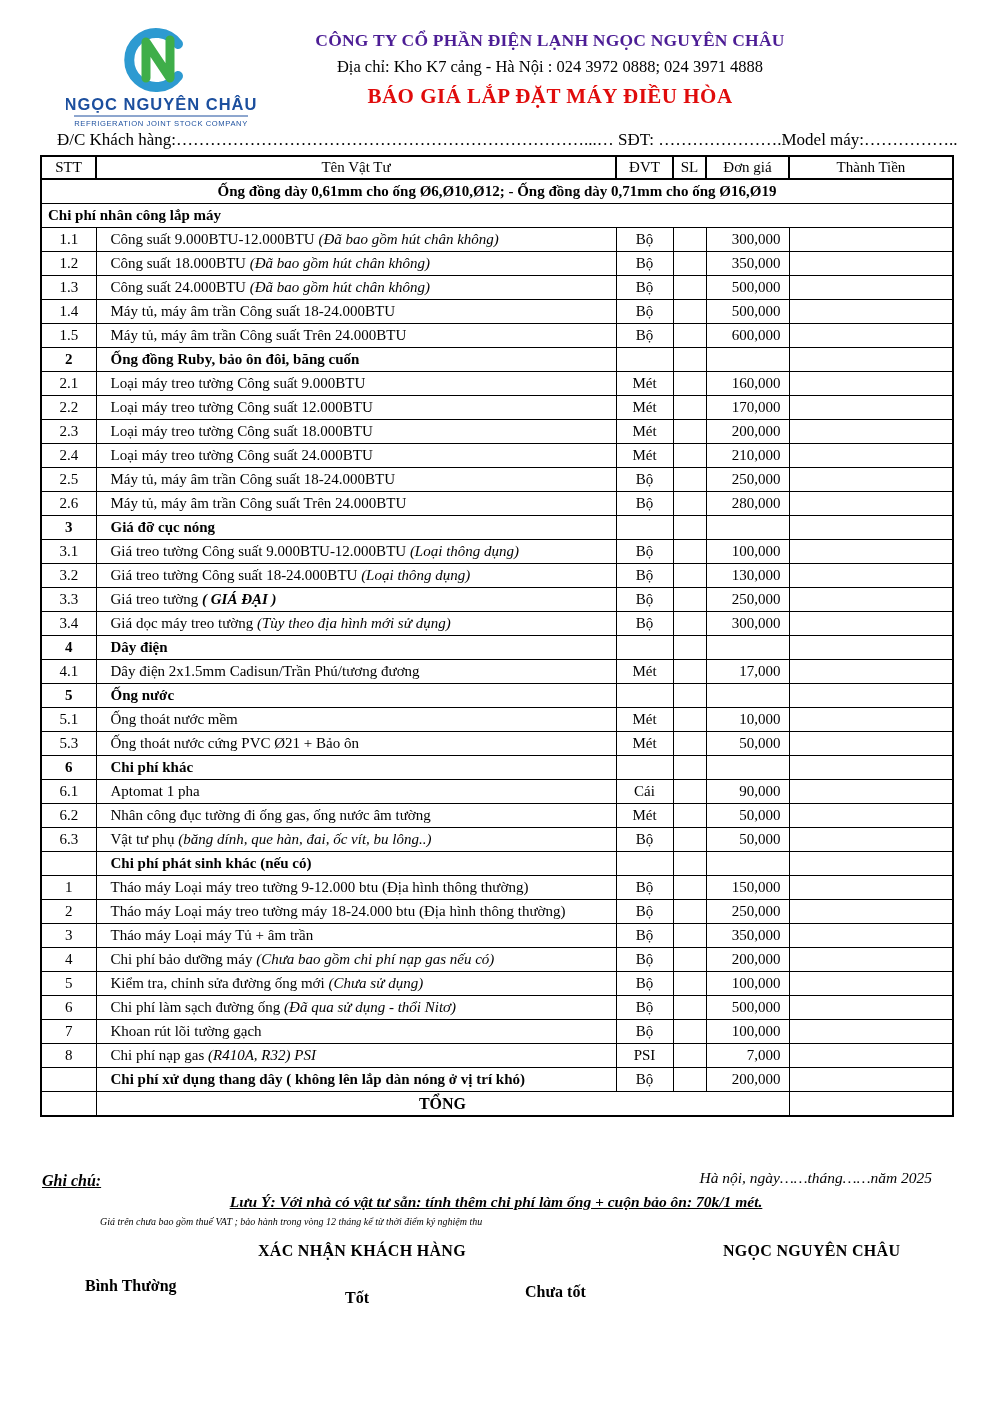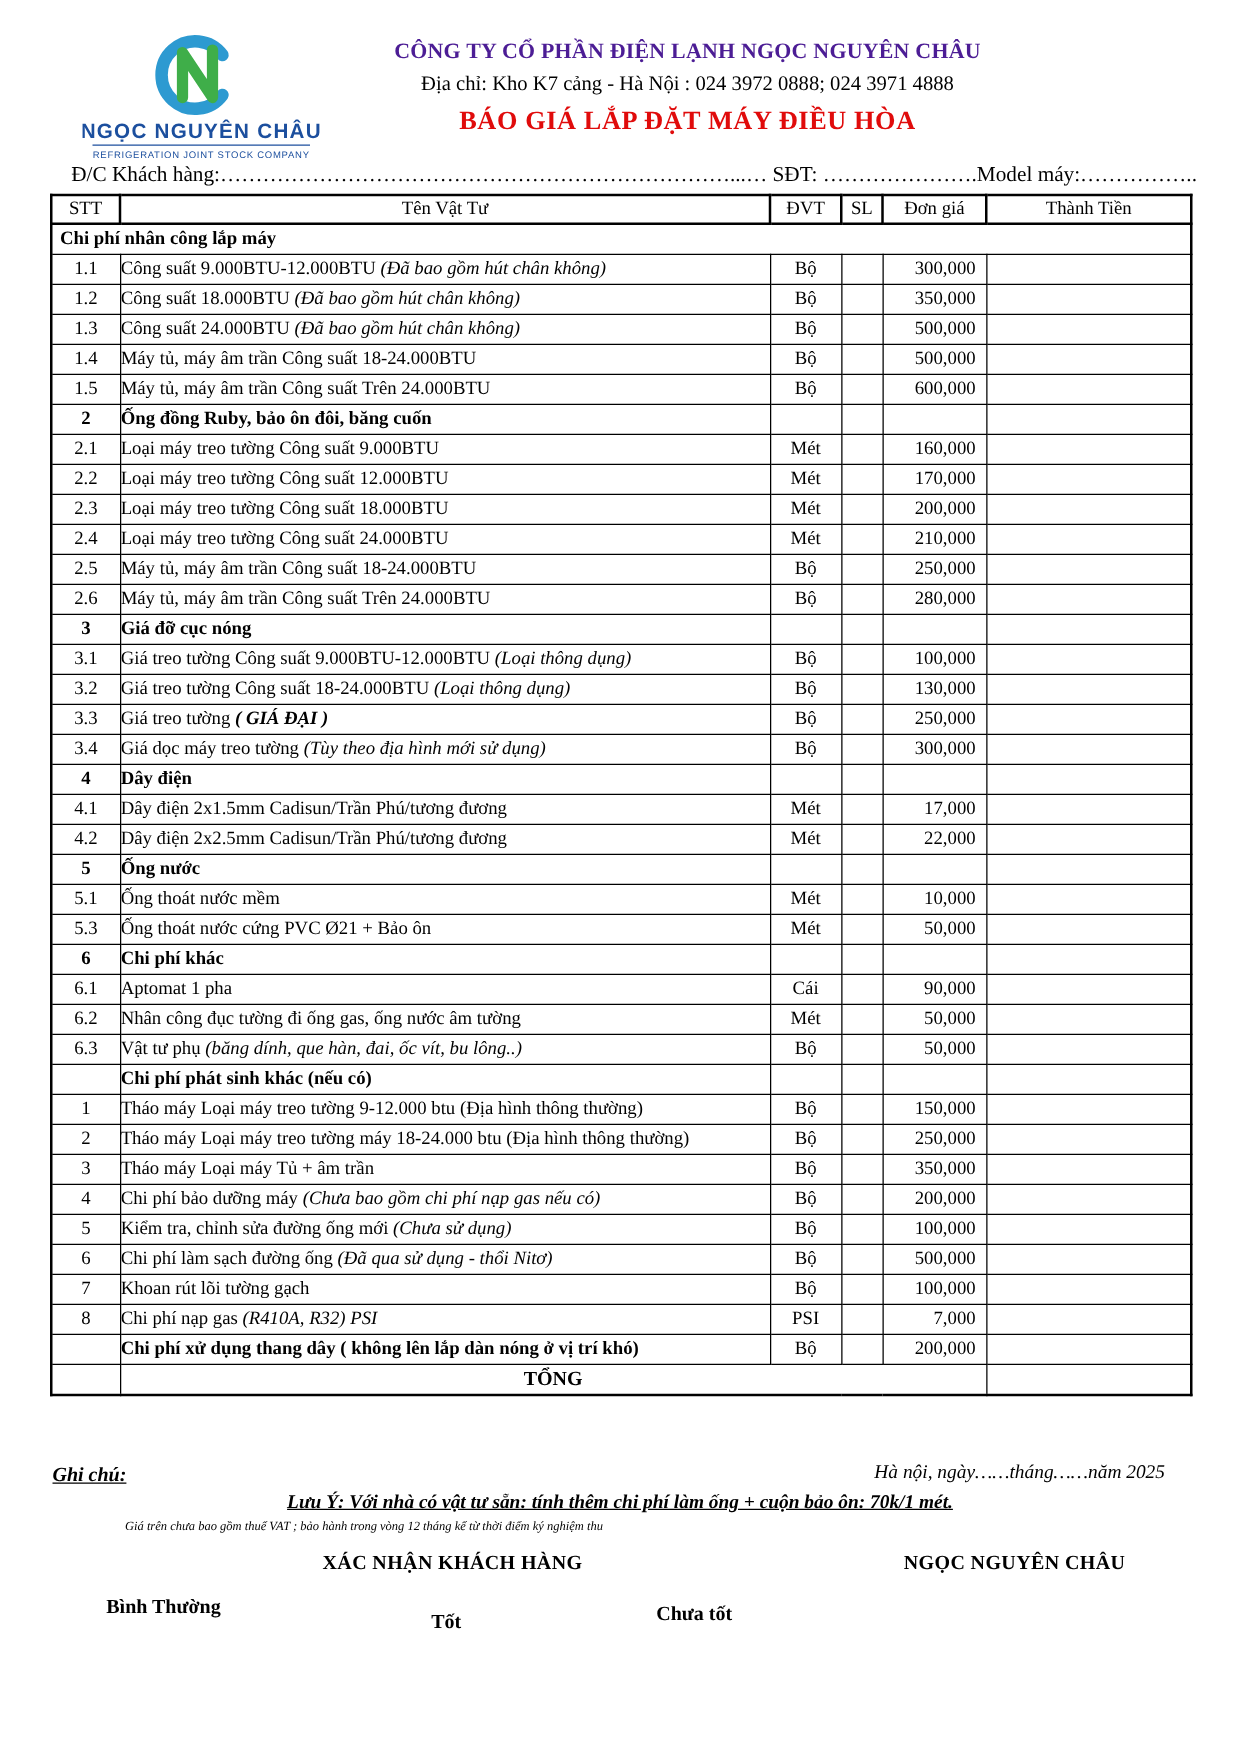--- a/index.html
+++ b/index.html
@@ -14,21 +14,21 @@
   .company-name { font-weight:bold; font-size:17.5px; color:#4c1d95; letter-spacing:.2px; }
   .company-address { font-size:16.5px; margin-top:6px; color:#000; }
   .quote-title { font-weight:bold; font-size:21px; color:#e00b0b; margin-top:7px; letter-spacing:.5px; }
   .customer-line { position:absolute; left:57px; top:130px; width:912px; font-size:17px; white-space:nowrap; overflow:hidden; }
   
   table.quote { position:absolute; left:40px; top:155px; width:912px; border-collapse:collapse; table-layout:fixed; border:2px solid #000; }
   col.w-stt{width:55px} col.w-name{width:520px} col.w-dvt{width:57px} col.w-sl{width:33px} col.w-price{width:83px} col.w-tt{width:164px}
   th, td { border:1px solid #000; font-size:15px; line-height:19px; padding:2px 4px; height:24px; overflow:hidden; white-space:nowrap; }
   thead th { border:2px solid #000; font-weight:normal; text-align:center; height:22px; padding:1px 2px; }
   .c-stt { text-align:center; }
-  .c-name { text-align:left; padding-left:0; }
+  .c-name { text-align:left; padding-left:14px; }
   .c-dvt { text-align:center; }
   .c-price { text-align:right; padding-right:8px; }
   .c-band { text-align:center; font-weight:bold; }
   .c-group { font-weight:bold; padding-left:6px; }
   .c-total { text-align:center; font-weight:bold; font-size:16px; }
   .row-section .c-stt, .row-section .c-name { font-weight:bold; }
   .note { font-style:italic; }
   .bold { font-weight:bold; }
   
   .ghi-chu { position:absolute; left:42px; top:1172px; font-weight:bold; font-style:italic; text-decoration:underline; font-size:16px; }
@@ -77,20 +77,23 @@
       <tr>
         <th>STT</th>
         <th>Tên Vật Tư</th>
         <th>ĐVT</th>
         <th>SL</th>
         <th>Đơn giá</th>
         <th>Thành Tiền</th>
       </tr>
     </thead>
     <tbody id="tbody">
+        <tr class="row-band">
+          <td class="c-band" colspan="6">Ống đồng dày 0,61mm cho ống Ø6,Ø10,Ø12;  - Ống đồng dày 0,71mm cho ống Ø16,Ø19</td>
+        </tr>
         <tr class="row-group">
           <td class="c-group" colspan="6">Chi phí nhân công lắp máy</td>
         </tr>
         <tr class="row-item">
           <td class="c-stt">1.1</td>
           <td class="c-name"><span>Công suất 9.000BTU-12.000BTU </span><span class="note">(Đã bao gồm hút chân không)</span></td>
           <td class="c-dvt">Bộ</td>
           <td class="c-sl"></td>
           <td class="c-price">300,000</td>
           <td class="c-tt"></td>
@@ -230,28 +233,20 @@
           <td class="c-sl"></td>
           <td class="c-price"></td>
           <td class="c-tt"></td>
         </tr>
         <tr class="row-item">
           <td class="c-stt">4.1</td>
           <td class="c-name"><span>Dây điện 2x1.5mm Cadisun/Trần Phú/tương đương</span></td>
           <td class="c-dvt">Mét</td>
           <td class="c-sl"></td>
           <td class="c-price">17,000</td>
-          <td class="c-tt"></td>
-        </tr>
-        <tr class="row-item">
-          <td class="c-stt">4.2</td>
-          <td class="c-name"><span>Dây điện 2x2.5mm Cadisun/Trần Phú/tương đương</span></td>
-          <td class="c-dvt">Mét</td>
-          <td class="c-sl"></td>
-          <td class="c-price">22,000</td>
           <td class="c-tt"></td>
         </tr>
         <tr class="row-section">
           <td class="c-stt">5</td>
           <td class="c-name">Ống nước</td>
           <td class="c-dvt"></td>
           <td class="c-sl"></td>
           <td class="c-price"></td>
           <td class="c-tt"></td>
         </tr>

